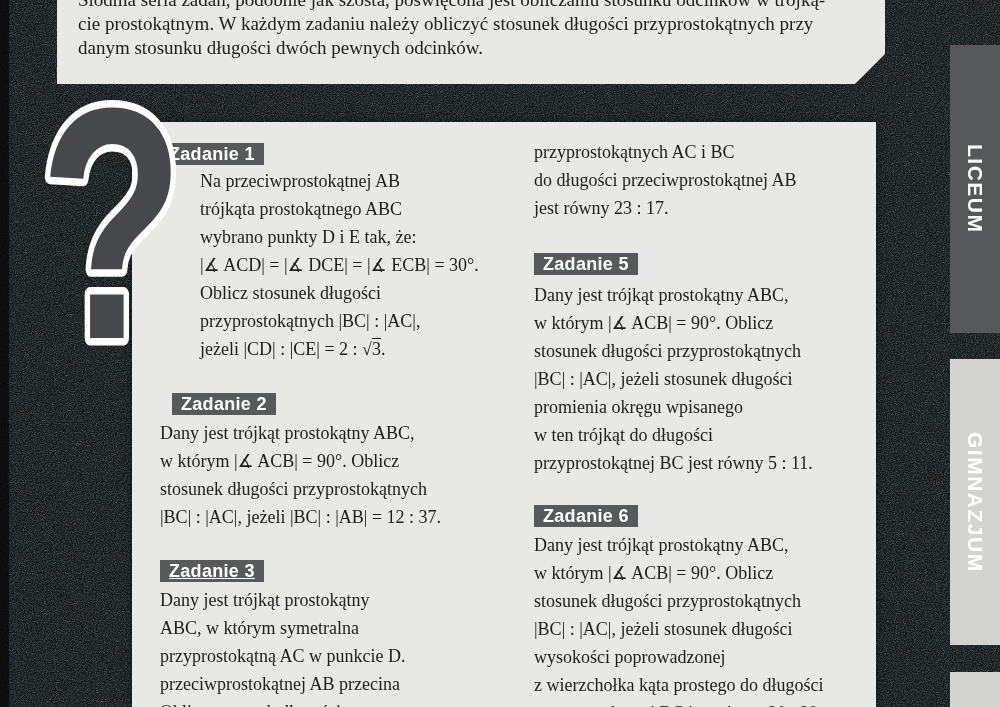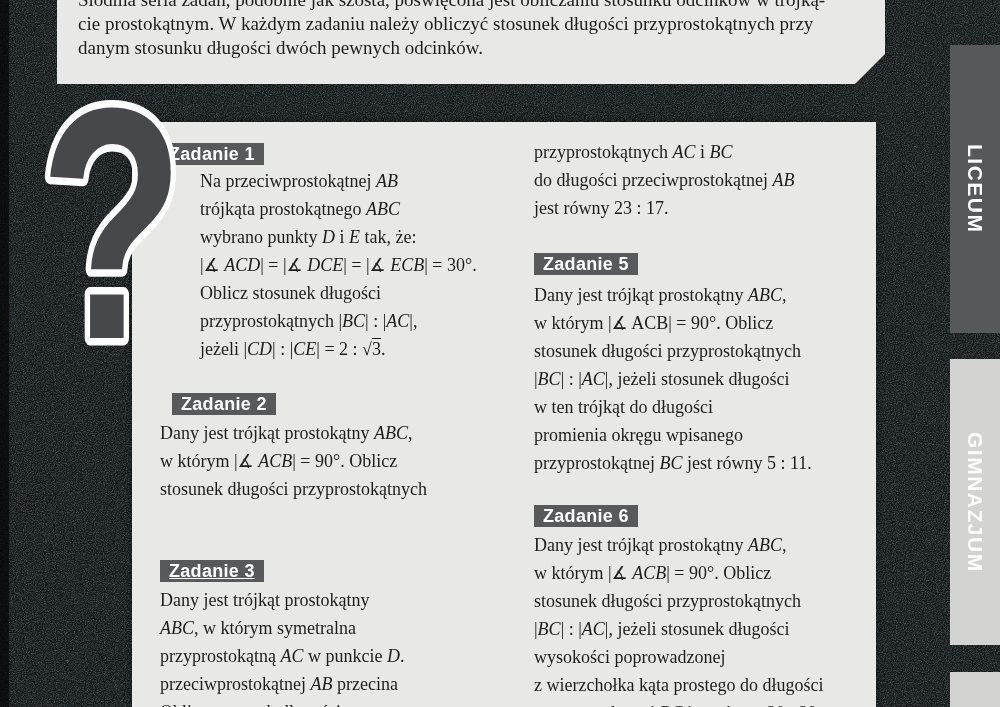--- a/index.html
+++ b/index.html
@@ -33,21 +33,21 @@
 
   .zlabel{
     position:absolute;display:inline-block;
     background:#58595b;color:#fff;
     font-family:"Liberation Sans","DejaVu Sans",sans-serif;
     font-weight:bold;font-size:18px;line-height:22px;height:22px;
     padding:0 9px;letter-spacing:.3px;
   }
   .para{position:absolute;font-size:18px;color:#1d1d1b;}
   .para .line{height:28px;line-height:28px;white-space:nowrap;}
-  .it{font-style:italic;}
+  .it{}
   .ov{text-decoration:overline;}
 
   
   .qmark{position:absolute;left:24px;top:88px;z-index:4;}
 
   
   .tab{
     position:absolute;left:950px;width:50px;z-index:3;
     display:flex;align-items:center;justify-content:center;
     color:#fff;font-family:"Liberation Sans","DejaVu Sans",sans-serif;
@@ -93,20 +93,21 @@
         <div class="line"><span>|∡ </span><span class="it">ACD</span><span>| = |∡ </span><span class="it">DCE</span><span>| = |∡ </span><span class="it">ECB</span><span>| = 30°.</span></div>
         <div class="line"><span>Oblicz stosunek długości</span></div>
         <div class="line"><span>przyprostokątnych |</span><span class="it">BC</span><span>| : |</span><span class="it">AC</span><span>|,</span></div>
         <div class="line"><span>jeżeli |</span><span class="it">CD</span><span>| : |</span><span class="it">CE</span><span>| = 2 : √</span><span class="ov">3</span><span>.</span></div>
       </div>
       <div class="zlabel" style="top: 271px; margin-left: 12px;">Zadanie 2</div>
       <div class="para" style="top: 297px;">
         <div class="line"><span>Dany jest trójkąt prostokątny </span><span class="it">ABC</span><span>,</span></div>
         <div class="line"><span>w którym |∡ </span><span class="it">ACB</span><span>| = 90°. Oblicz</span></div>
         <div class="line"><span>stosunek długości przyprostokątnych</span></div>
+        <div class="line"><span>|</span><span class="it">BC</span><span>| : |</span><span class="it">AC</span><span>|, jeżeli |</span><span class="it">BC</span><span>| : |</span><span class="it">AB</span><span>| = 12 : 37.</span></div>
       </div>
       <div class="zlabel" style="top: 438px; text-decoration: underline;">Zadanie 3</div>
       <div class="para" style="top: 464px;">
         <div class="line"><span>Dany jest trójkąt prostokątny</span></div>
         <div class="line"><span class="it">ABC</span><span>, w którym symetralna</span></div>
         <div class="line"><span>przyprostokątną </span><span class="it">AC</span><span> w punkcie </span><span class="it">D</span><span>.</span></div>
         <div class="line"><span>przeciwprostokątnej </span><span class="it">AB</span><span> przecina</span></div>
         <div class="line"><span>Oblicz stosunek długości</span></div>
       </div>
     </div>
@@ -115,22 +116,22 @@
         <div class="line"><span>przyprostokątnych </span><span class="it">AC</span><span> i </span><span class="it">BC</span></div>
         <div class="line"><span>do długości przeciwprostokątnej </span><span class="it">AB</span></div>
         <div class="line"><span>jest równy 23 : 17.</span></div>
       </div>
       <div class="zlabel" style="top: 131px;">Zadanie 5</div>
       <div class="para" style="top: 159px;">
         <div class="line"><span>Dany jest trójkąt prostokątny </span><span class="it">ABC</span><span>,</span></div>
         <div class="line"><span>w którym |∡ ACB| = 90°. Oblicz</span></div>
         <div class="line"><span>stosunek długości przyprostokątnych</span></div>
         <div class="line"><span>|</span><span class="it">BC</span><span>| : |</span><span class="it">AC</span><span>|, jeżeli stosunek długości</span></div>
+        <div class="line"><span>promienia okręgu wpisanego</span></div>
         <div class="line"><span>w ten trójkąt do długości</span></div>
-        <div class="line"><span>promienia okręgu wpisanego</span></div>
         <div class="line"><span>przyprostokątnej </span><span class="it">BC</span><span> jest równy 5 : 11.</span></div>
       </div>
       <div class="zlabel" style="top: 383px;">Zadanie 6</div>
       <div class="para" style="top: 409px;">
         <div class="line"><span>Dany jest trójkąt prostokątny </span><span class="it">ABC</span><span>,</span></div>
         <div class="line"><span>w którym |∡ </span><span class="it">ACB</span><span>| = 90°. Oblicz</span></div>
         <div class="line"><span>stosunek długości przyprostokątnych</span></div>
         <div class="line"><span>|</span><span class="it">BC</span><span>| : |</span><span class="it">AC</span><span>|, jeżeli stosunek długości</span></div>
         <div class="line"><span>wysokości poprowadzonej</span></div>
         <div class="line"><span>z wierzchołka kąta prostego do długości</span></div>

